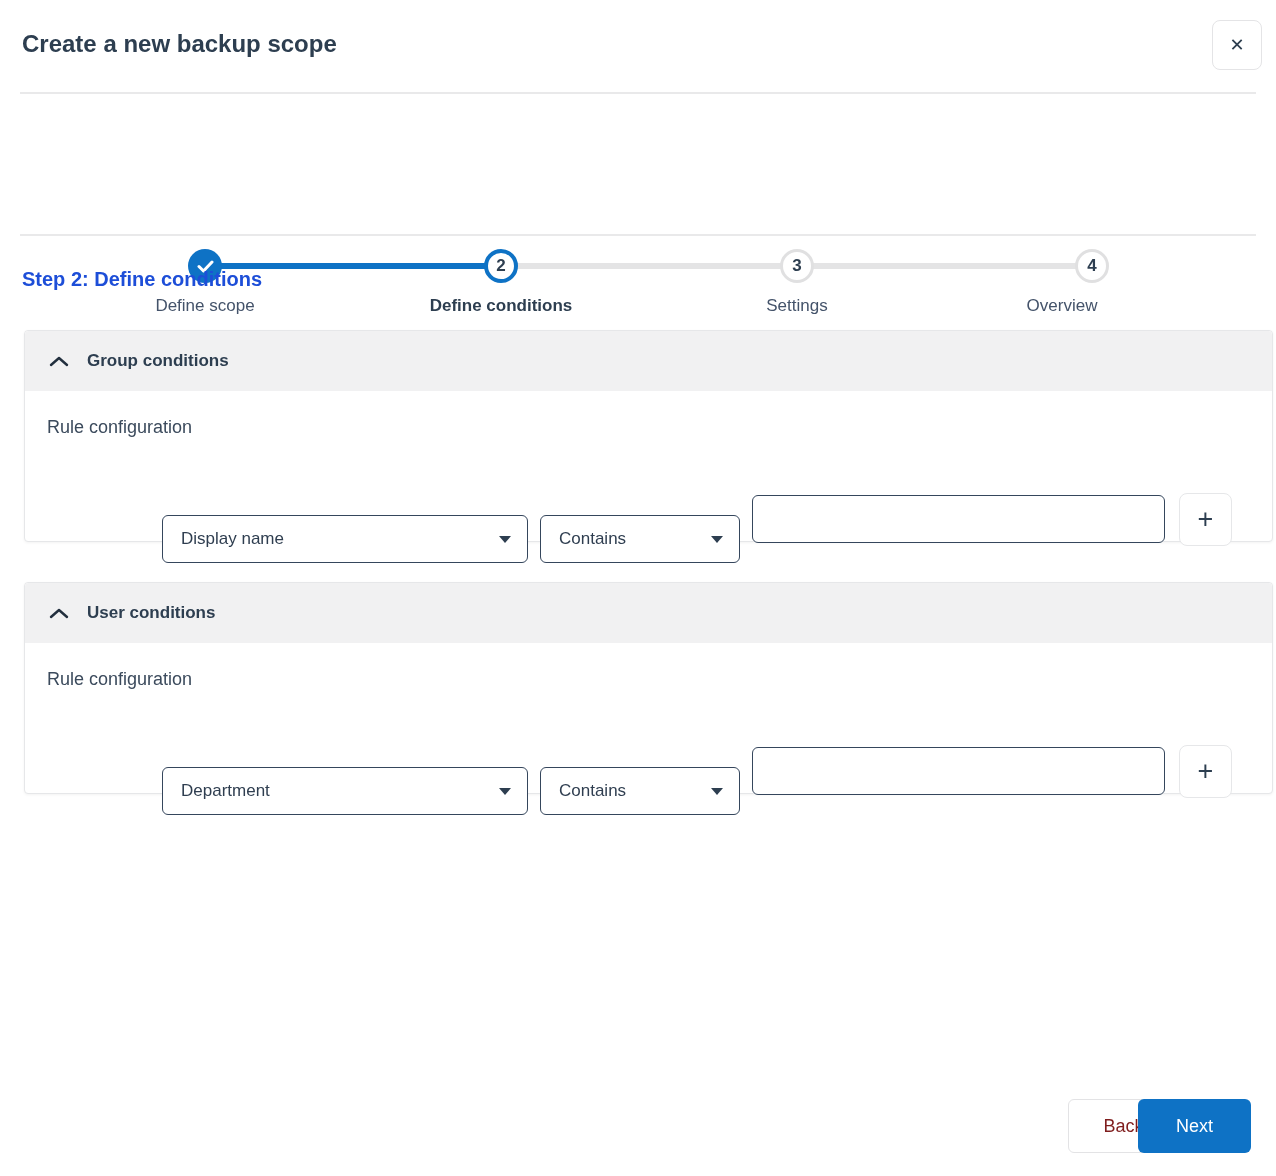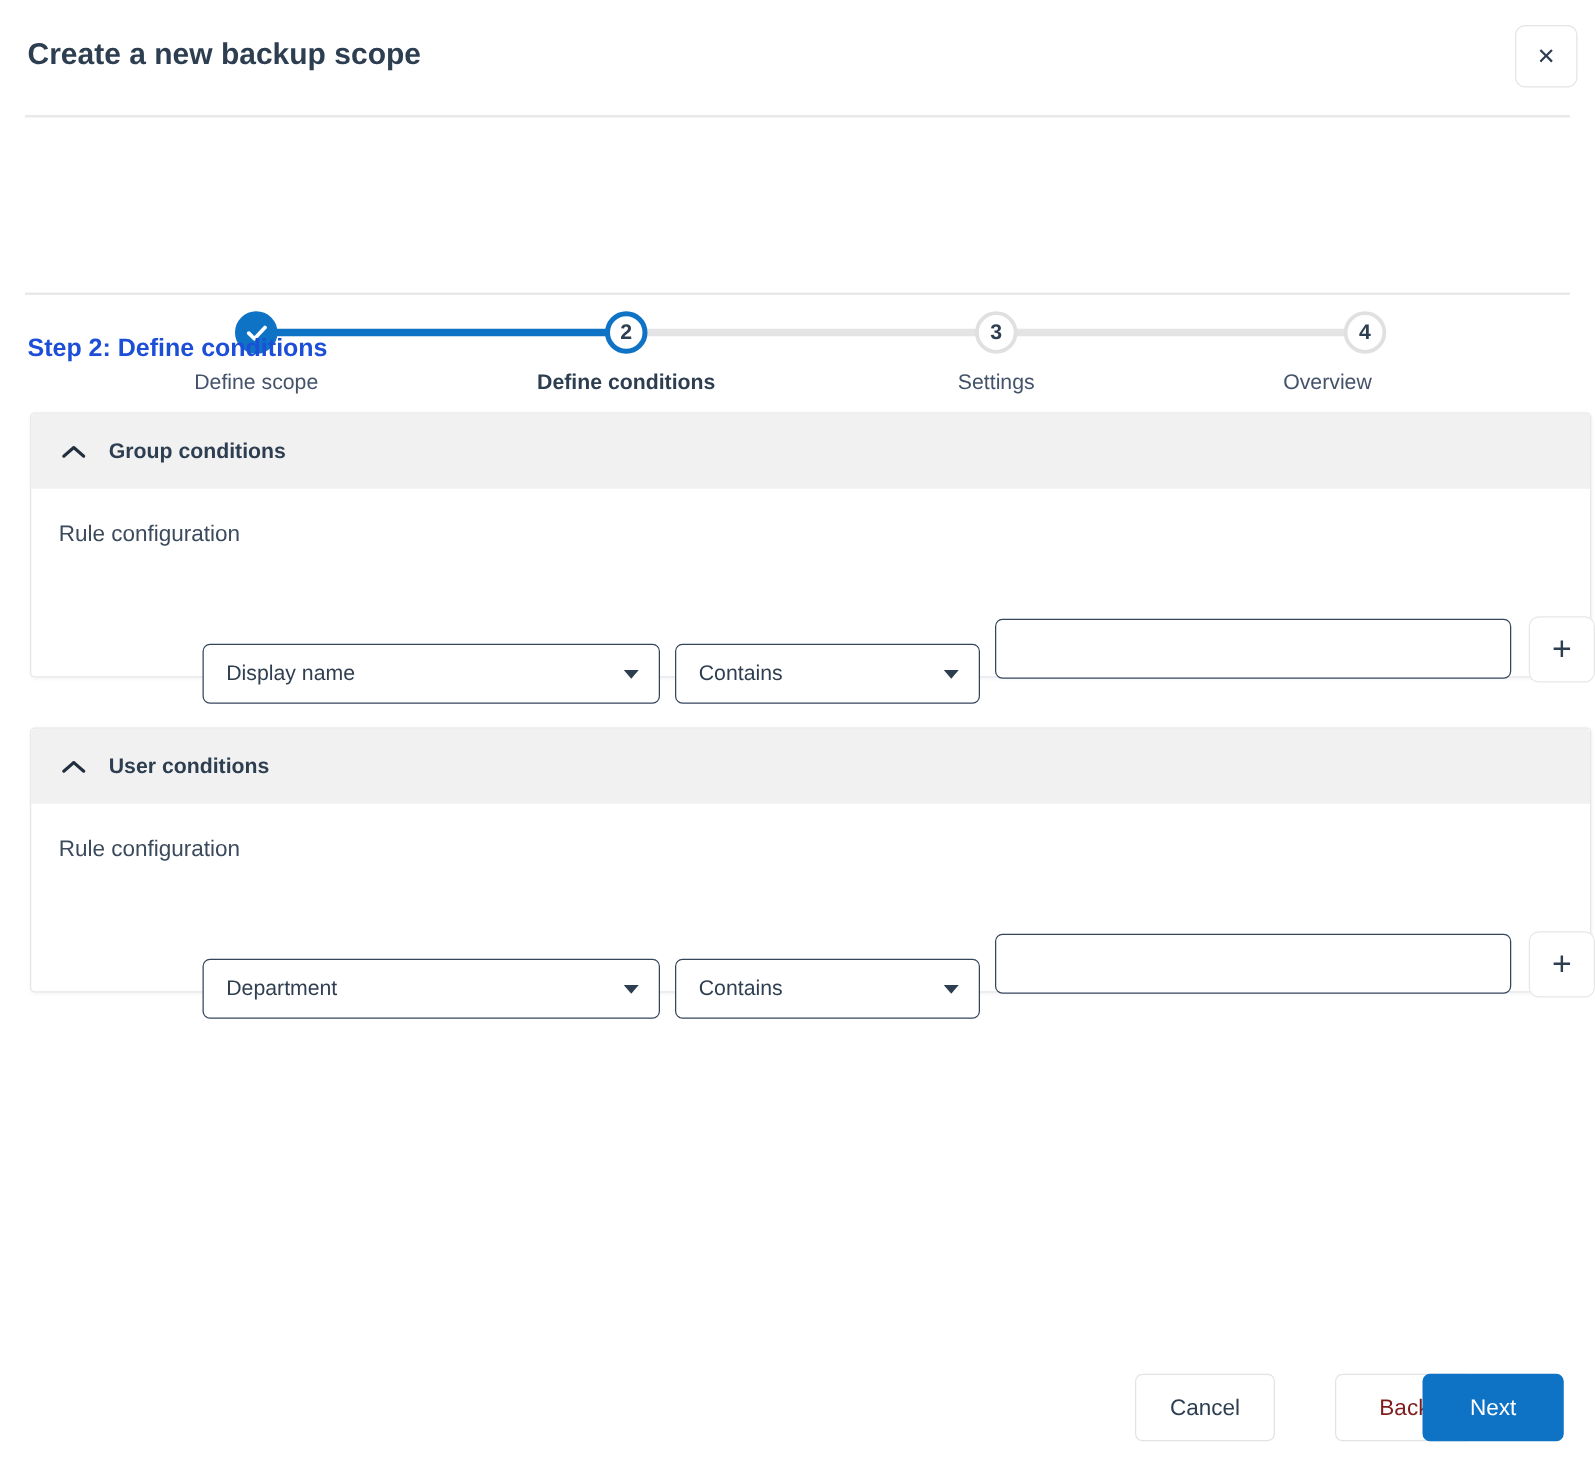--- a/index.html
+++ b/index.html
@@ -143,21 +143,21 @@
     display: flex;
     align-items: center;
     position: relative;
     padding: 0 40px 0 18px;
     font-size: 17px;
     color: #2f3e50;
     cursor: pointer;
     margin-top: 40px;
   }
   .select-field { width: 366px; margin-right: 12px; }
-  .select-op    { width: 244px; margin-right: 12px; }
+  .select-op    { width: 200px; margin-right: 12px; }
   .caret {
     position: absolute;
     right: 16px; top: 50%;
     margin-top: -3px;
     width: 0; height: 0;
     border-left: 6px solid transparent;
     border-right: 6px solid transparent;
     border-top: 7px solid #2d3e50;
   }
   .value-input {
@@ -289,17 +289,16 @@
           <span class="caret"></span>
         </div>
         <input class="value-input" type="text" value="" style="">
         <div class="add-btn">
           <span>+</span>
         </div>
       </div>
     </div>
   </div>
 
-  <button class="footer-btn btn-cancel">Cancel</button>
   <button class="footer-btn btn-back">Back</button>
   <button class="footer-btn btn-next">Next</button>
 
 </div>
 
 </body></html>

